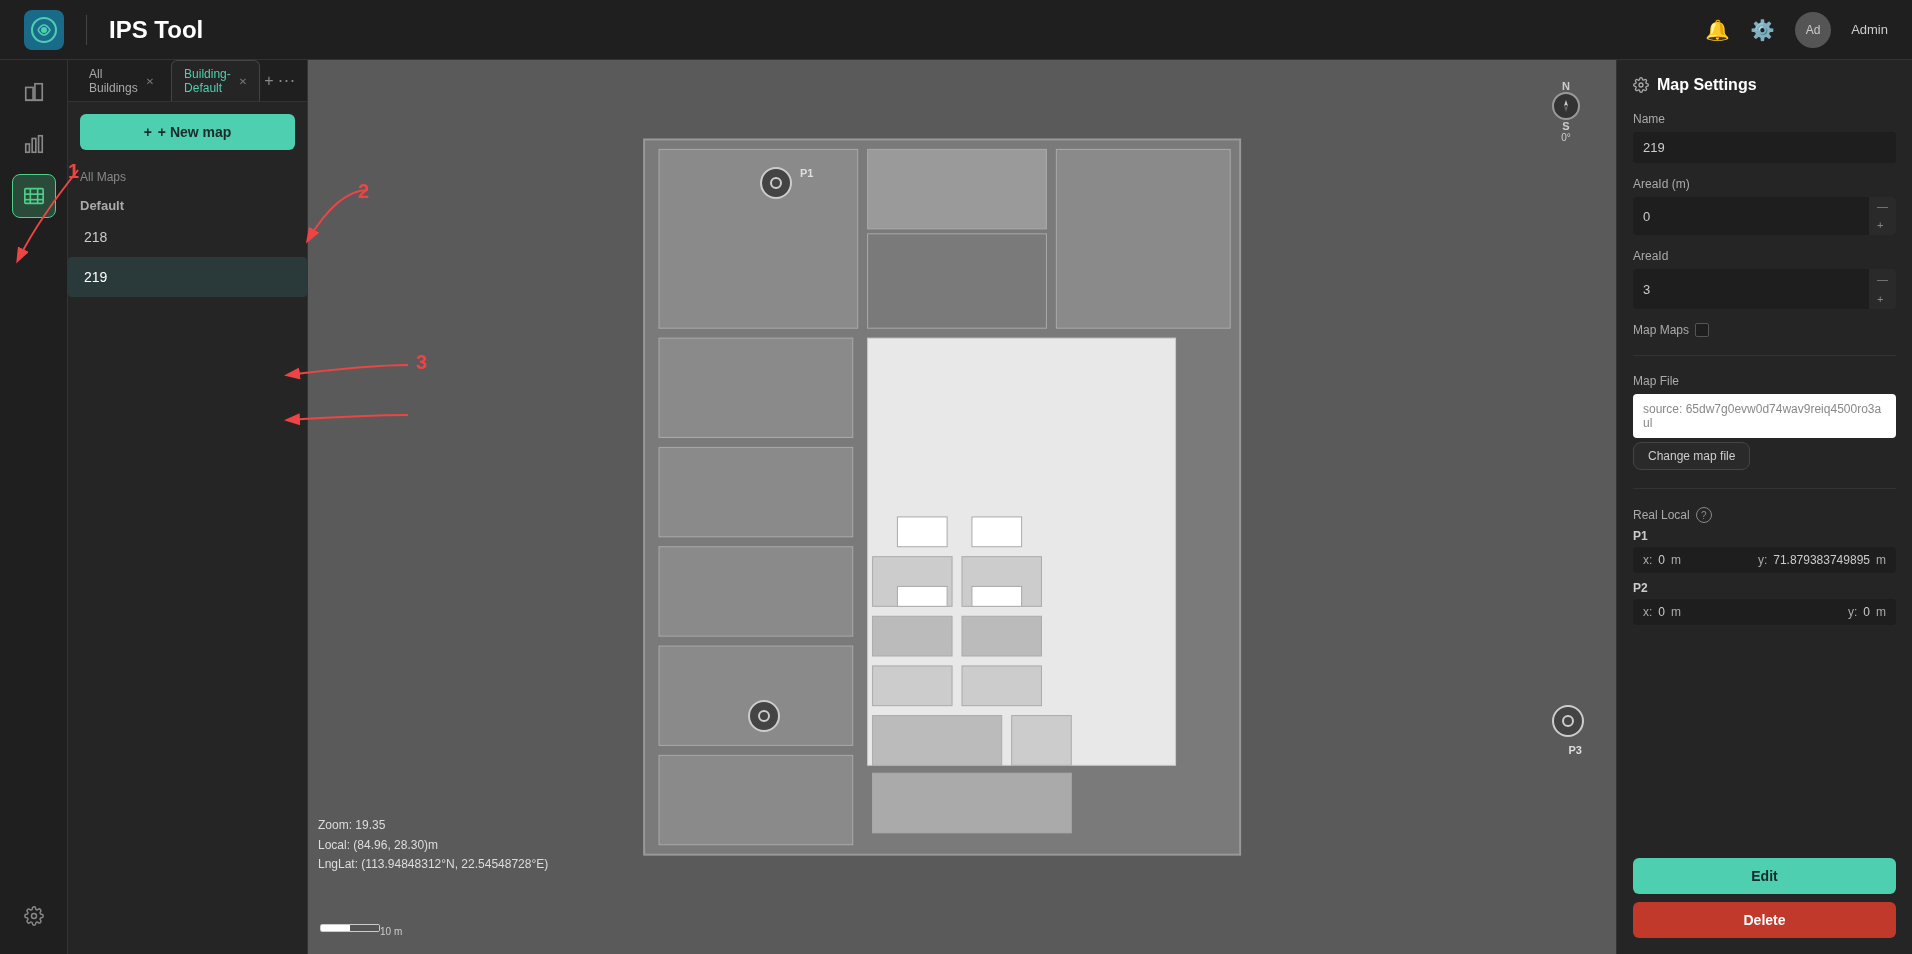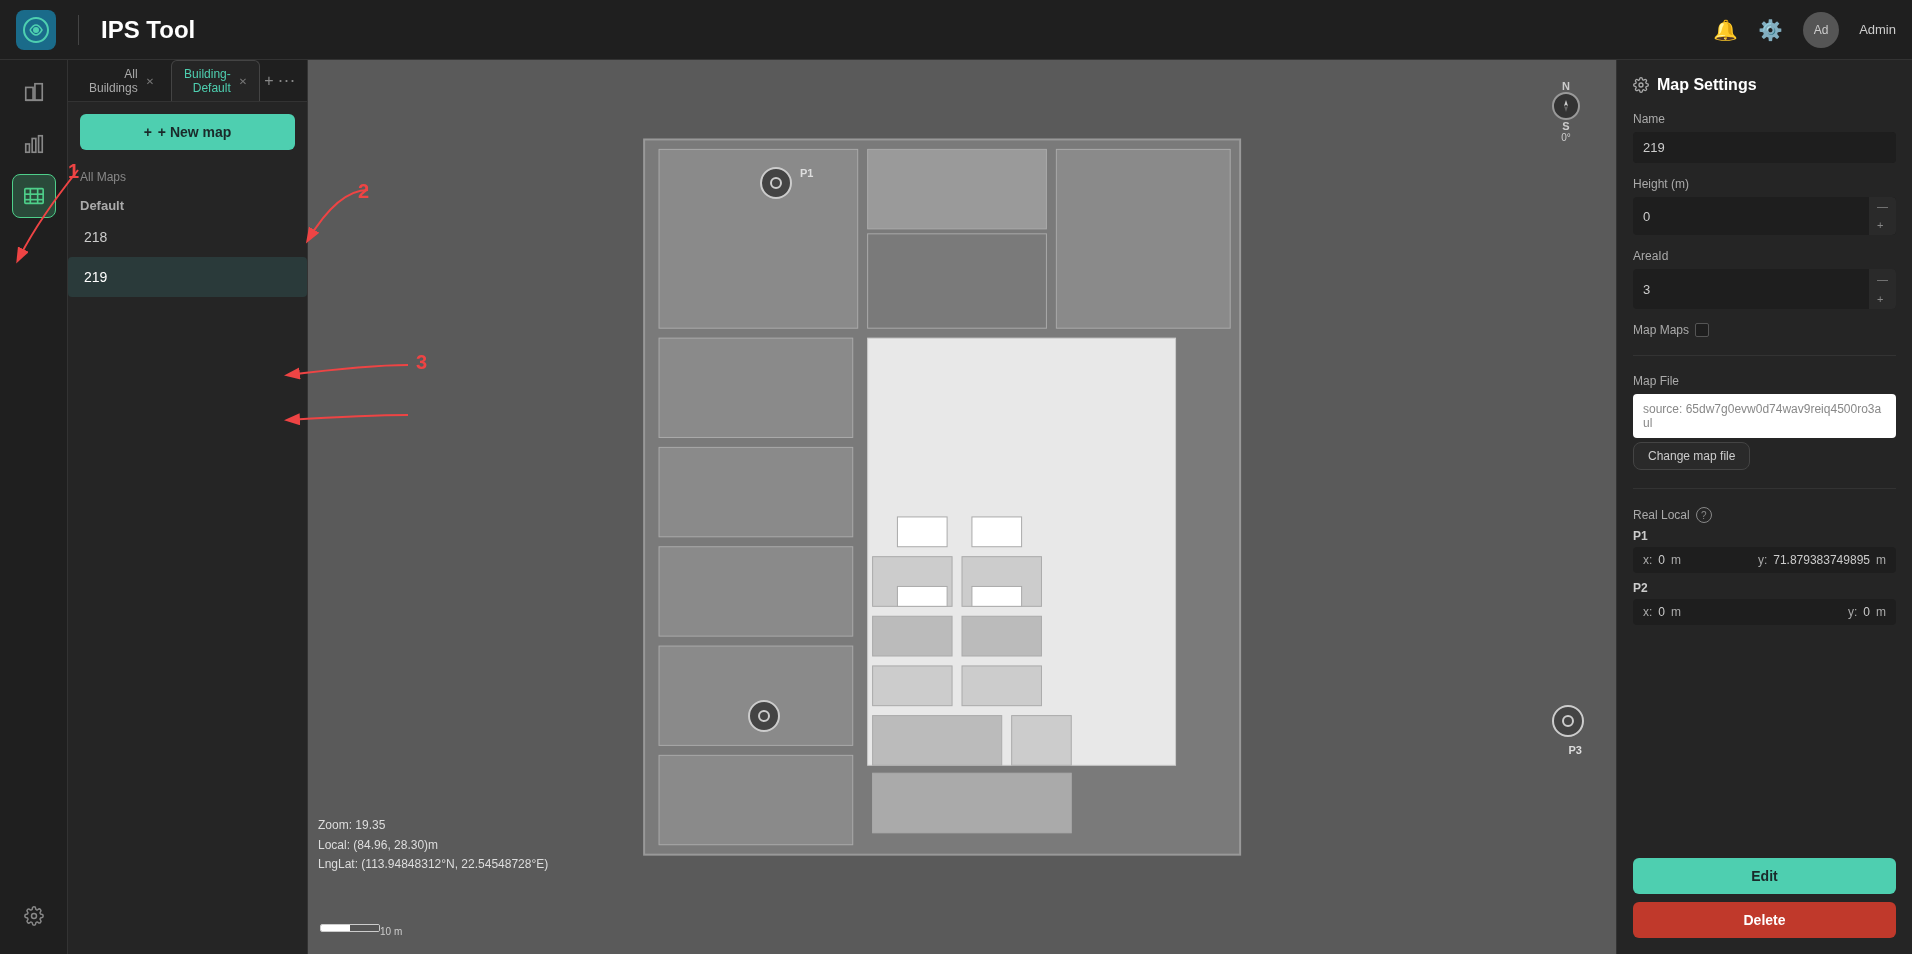--- a/index.html
+++ b/index.html
@@ -4,21 +4,21 @@
   <style>
     * { box-sizing: border-box; margin: 0; padding: 0; }
     body { background: #1a1a1a; color: #ccc; font-family: 'Segoe UI', Arial, sans-serif; font-size: 13px; overflow: hidden; width: 1912px; height: 954px; }
 
     
     .header {
       background: #1f1f1f;
       height: 60px;
       display: flex;
       align-items: center;
-      padding: 0 16px;
+      padding: 0 24px;
       border-bottom: 1px solid #333;
       position: relative;
       z-index: 10;
     }
     .header-logo {
       display: flex;
       align-items: center;
       gap: 10px;
       flex: 1;
     }
@@ -113,21 +113,20 @@
       flex-direction: column;
     }
     .tabs-bar {
       display: flex;
       align-items: center;
       background: #1f1f1f;
       border-bottom: 1px solid #333;
       padding: 0 8px;
       height: 42px;
       gap: 4px;
-      text-align: right;
     }
     .tab {
       display: flex;
       align-items: center;
       gap: 6px;
       padding: 6px 12px;
       border-radius: 6px 6px 0 0;
       cursor: pointer;
       color: #aaa;
       font-size: 12px;
@@ -675,21 +674,21 @@
     </div>
 
     <div>
       <div class="field-label">Name</div>
       <div class="field-row">
         <input type="text" class="field-row" style="background: rgb(30, 30, 30); border: none; color: rgb(204, 204, 204); padding: 8px 10px; font-size: 13px; width: 100%; border-radius: 4px; outline: none;" value="219">
       </div>
     </div>
 
     <div>
-      <div class="field-label">Height (m)</div>
+      <div class="field-label">AreaId (m)</div>
       <div class="field-row" style="display:flex; background:#1e1e1e; border-radius:4px;">
         <input type="text" style="flex: 1 1 0%; background: transparent; border: none; color: rgb(204, 204, 204); padding: 8px 10px; font-size: 13px; outline: none;" value="0">
         <div class="stepper" style="display:flex; flex-direction:column; background:#2a2a2a; border-radius:0 4px 4px 0;">
           <span style="padding:4px 8px; cursor:pointer; color:#888; font-size:11px; display:block;">—</span>
           <span style="padding:4px 8px; cursor:pointer; color:#888; font-size:11px; display:block;">+</span>
         </div>
       </div>
     </div>
 
     <div>

